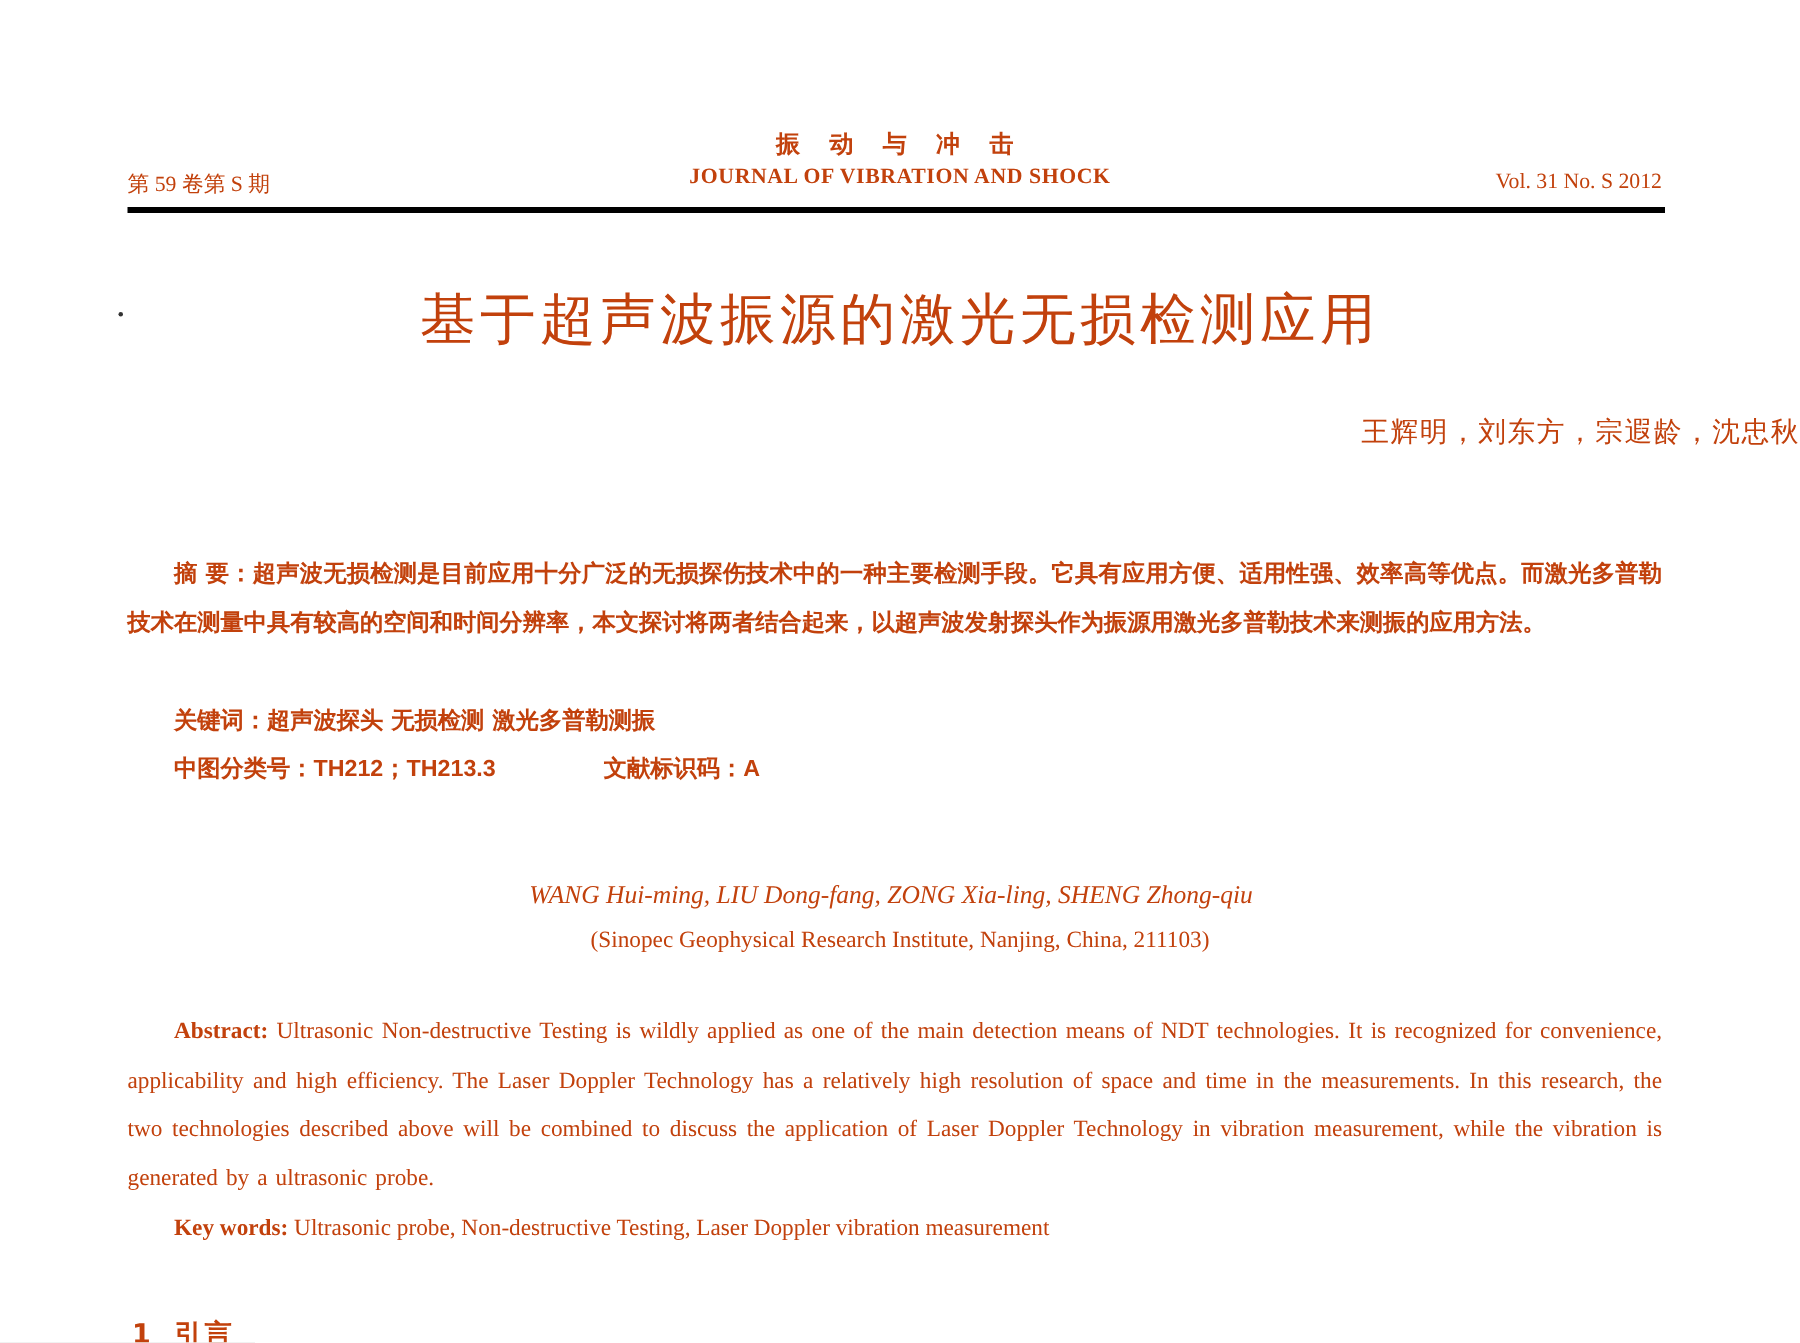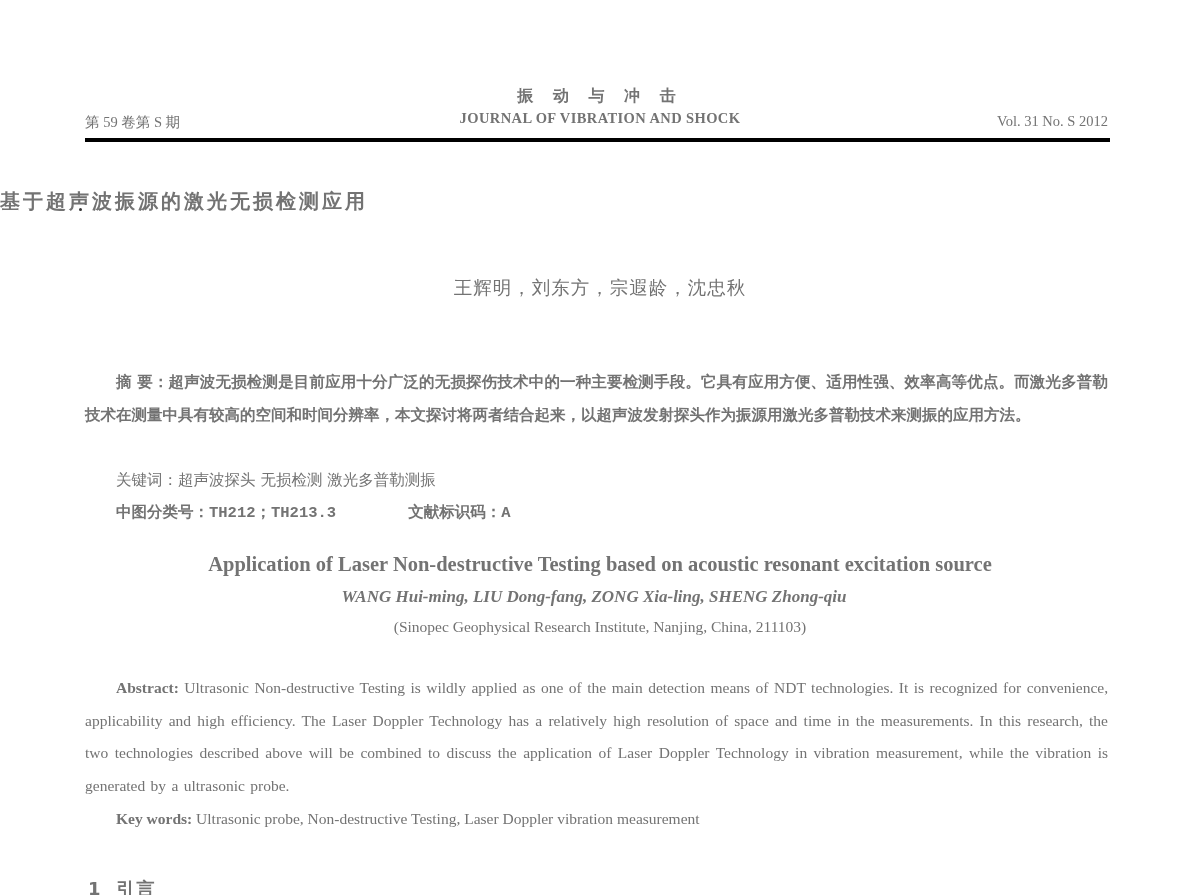--- a/index.html
+++ b/index.html
@@ -7,21 +7,21 @@
     padding: 0;
     background: #e8e8e6;
   }
   .page {
     position: relative;
     width: 1200px;
     height: 895px;
     margin: 0 auto;
     background: #ffffff;
     overflow: hidden;
-    color: #737373;
+    color: #c2410c;
     font-family: "Liberation Serif", serif;
   }
 
   
   .header-center {
     position: absolute;
     left: 0; right: 0;
     top: 86px;
     text-align: center;
   }
@@ -53,31 +53,31 @@
     top: 138px;
     height: 4px;
     background: #000;
   }
 
   
   .title-cn {
     position: absolute;
     left: 0; right: 0;
     top: 188px;
-    text-align: left;
-    font-family: "DejaVu Sans", sans-serif;
-    font-weight: bold;
-    font-size: 20px;
+    text-align: center;
+    font-family: "DejaVu Sans", sans-serif;
+    font-weight: normal;
+    font-size: 37px;
     letter-spacing: 3px;
   }
   .authors-cn {
     position: absolute;
     left: 0; right: 0;
     top: 275px;
-    text-align: center;
+    text-align: right;
     font-size: 18.5px;
     letter-spacing: 1px;
   }
   .affiliation-cn {
     position: absolute;
     left: 0; right: 0;
     top: 309px;
     text-align: center;
     font-size: 14.5px;
   }
@@ -91,48 +91,47 @@
   .abstract-cn {
     top: 366px;
     text-align: justify;
     text-indent: 2em;
     font-weight: bold;
     font-family: "DejaVu Sans", sans-serif;
   }
   .keywords-cn {
     top: 464px;
     text-indent: 2em;
-    font-weight: normal;
+    font-weight: bold;
     font-family: "DejaVu Sans", sans-serif;
   }
   .classification {
     top: 497px;
     text-indent: 2em;
     font-weight: bold;
-    font-family: Liberation Mono, monospace;
+    font-family: Liberation Sans, sans-serif;
   }
   .doc-code-group { margin-left: 72px; }
 
   
   .title-en {
     position: absolute;
     left: 0; right: 0;
     top: 553px;
     text-align: center;
     font-weight: bold;
     font-size: 20.5px;
   }
   .authors-en {
     position: absolute;
     left: 0; right: 12px;
     top: 587px;
     text-align: center;
     font-style: italic;
     font-size: 17px;
-    font-weight: bold;
   }
   .affiliation-en {
     position: absolute;
     left: 0; right: 0;
     top: 618px;
     text-align: center;
     font-size: 15.5px;
   }
   .abstract-en {
     top: 672px;
@@ -201,21 +200,20 @@
   </div>
 
   <div class="block keywords-cn">
     <span>关键词：</span><span>超声波探头  无损检测  激光多普勒测振</span>
   </div>
 
   <div class="block classification">
     <span>中图分类号：</span><span>TH212；TH213.3</span><span class="doc-code-group">文献标识码：</span><span>A</span>
   </div>
 
-  <div class="title-en">Application of Laser Non-destructive Testing based on acoustic resonant excitation source</div>
   <div class="authors-en">WANG Hui-ming, LIU Dong-fang, ZONG Xia-ling, SHENG Zhong-qiu</div>
   <div class="affiliation-en">(Sinopec Geophysical Research Institute, Nanjing, China, 211103)</div>
 
   <div class="block abstract-en">
     <span class="lbl">Abstract:</span>
     <span>Ultrasonic Non-destructive Testing is wildly applied as one of the main detection means of NDT technologies. It is recognized for convenience, applicability and high efficiency. The Laser Doppler Technology has a relatively high resolution of space and time in the measurements. In this research, the two technologies described above will be combined to discuss the application of Laser Doppler Technology in vibration measurement, while the vibration is generated by a ultrasonic probe.</span>
   </div>
 
   <div class="block keywords-en">
     <span class="lbl">Key words:</span>

